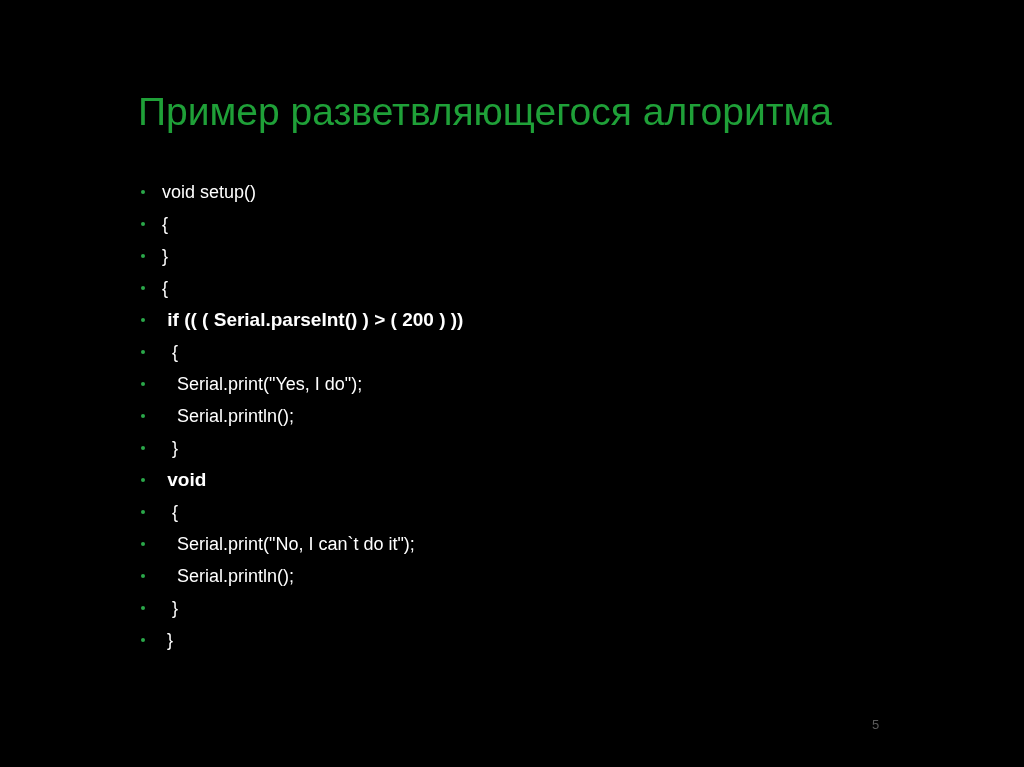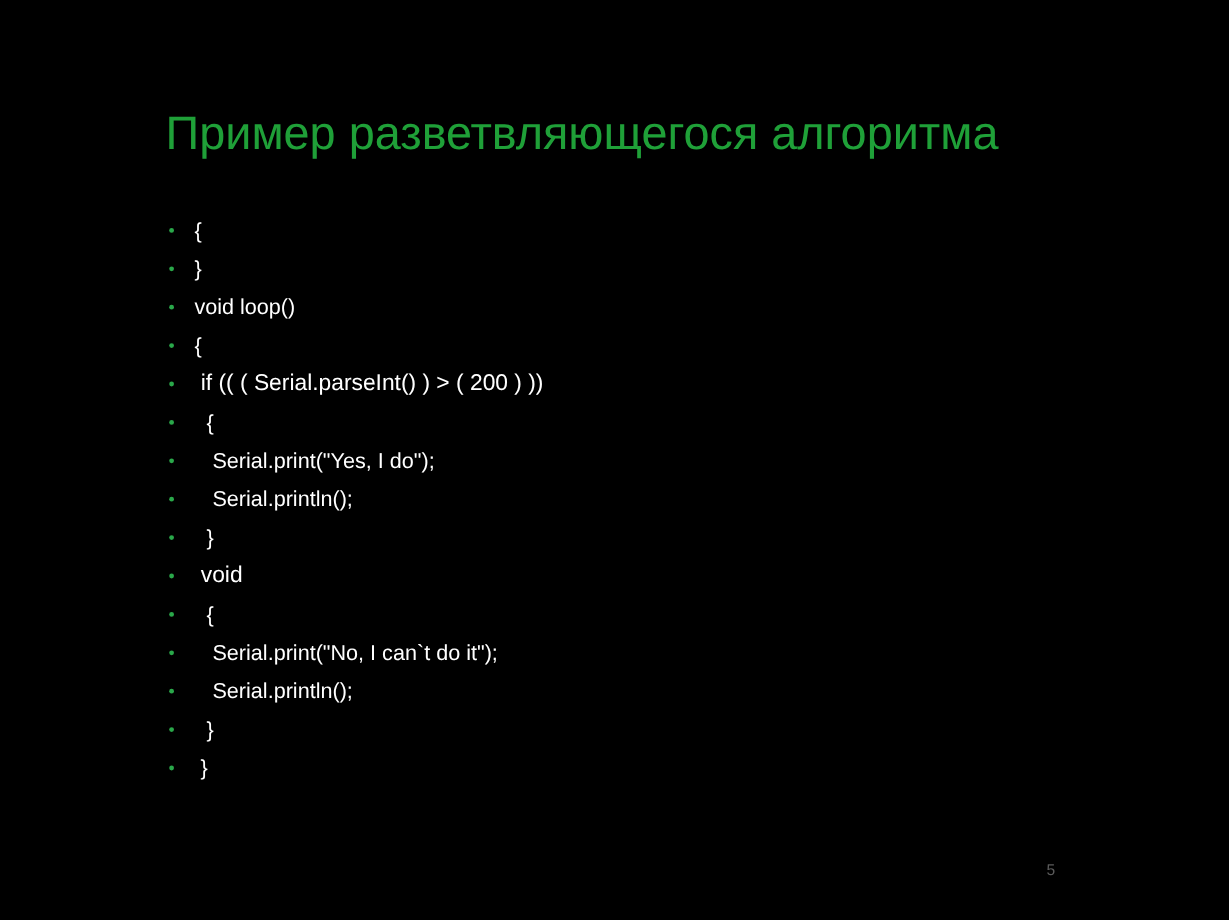--- a/index.html
+++ b/index.html
@@ -56,21 +56,21 @@
     position: absolute;
     left: 5px;
     top: 14px;
     width: 4px;
     height: 4px;
     background: #2aa84a;
     border-radius: 50%;
     display: block;
   }
   .code-line.bold .text {
-    font-weight: 400;
+    font-weight: 700;
     font-size: 19px;
     text-align: right;
   }
   .code-line .text {
     display: inline-block;
     vertical-align: top;
   }
   .page-number {
     position: absolute;
     left: 872px;
@@ -84,23 +84,23 @@
   }
 </style>
 </head>
 <body>
 
 <div class="slide">
 
   <h1 class="slide-title">Пример разветвляющегося алгоритма</h1>
 
   <div class="code-body">
+      <div class="code-line"><span class="bullet"></span><span class="text">void setup()</span></div>
       <div class="code-line"><span class="bullet"></span><span class="text">{</span></div>
       <div class="code-line"><span class="bullet"></span><span class="text">}</span></div>
-      <div class="code-line"><span class="bullet"></span><span class="text">void loop()</span></div>
       <div class="code-line"><span class="bullet"></span><span class="text">{</span></div>
       <div class="code-line bold"><span class="bullet"></span><span class="text"> if (( ( Serial.parseInt() ) &gt; ( 200 ) ))</span></div>
       <div class="code-line"><span class="bullet"></span><span class="text">  {</span></div>
       <div class="code-line"><span class="bullet"></span><span class="text">   Serial.print("Yes, I do");</span></div>
       <div class="code-line"><span class="bullet"></span><span class="text">   Serial.println();</span></div>
       <div class="code-line"><span class="bullet"></span><span class="text">  }</span></div>
       <div class="code-line bold"><span class="bullet"></span><span class="text"> void</span></div>
       <div class="code-line"><span class="bullet"></span><span class="text">  {</span></div>
       <div class="code-line"><span class="bullet"></span><span class="text">   Serial.print("No, I can`t do it");</span></div>
       <div class="code-line"><span class="bullet"></span><span class="text">   Serial.println();</span></div>

